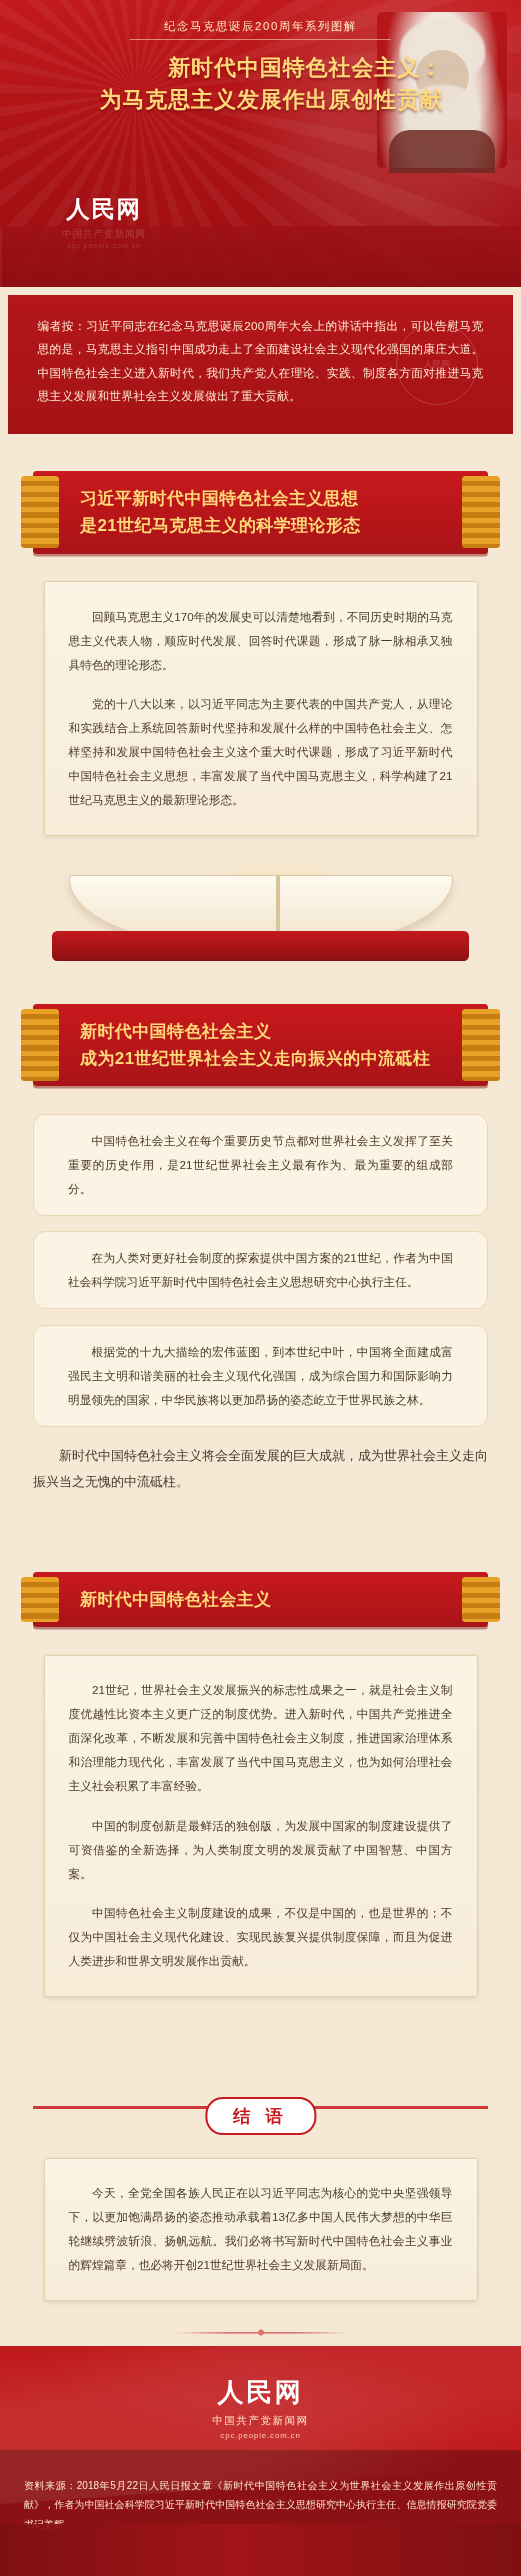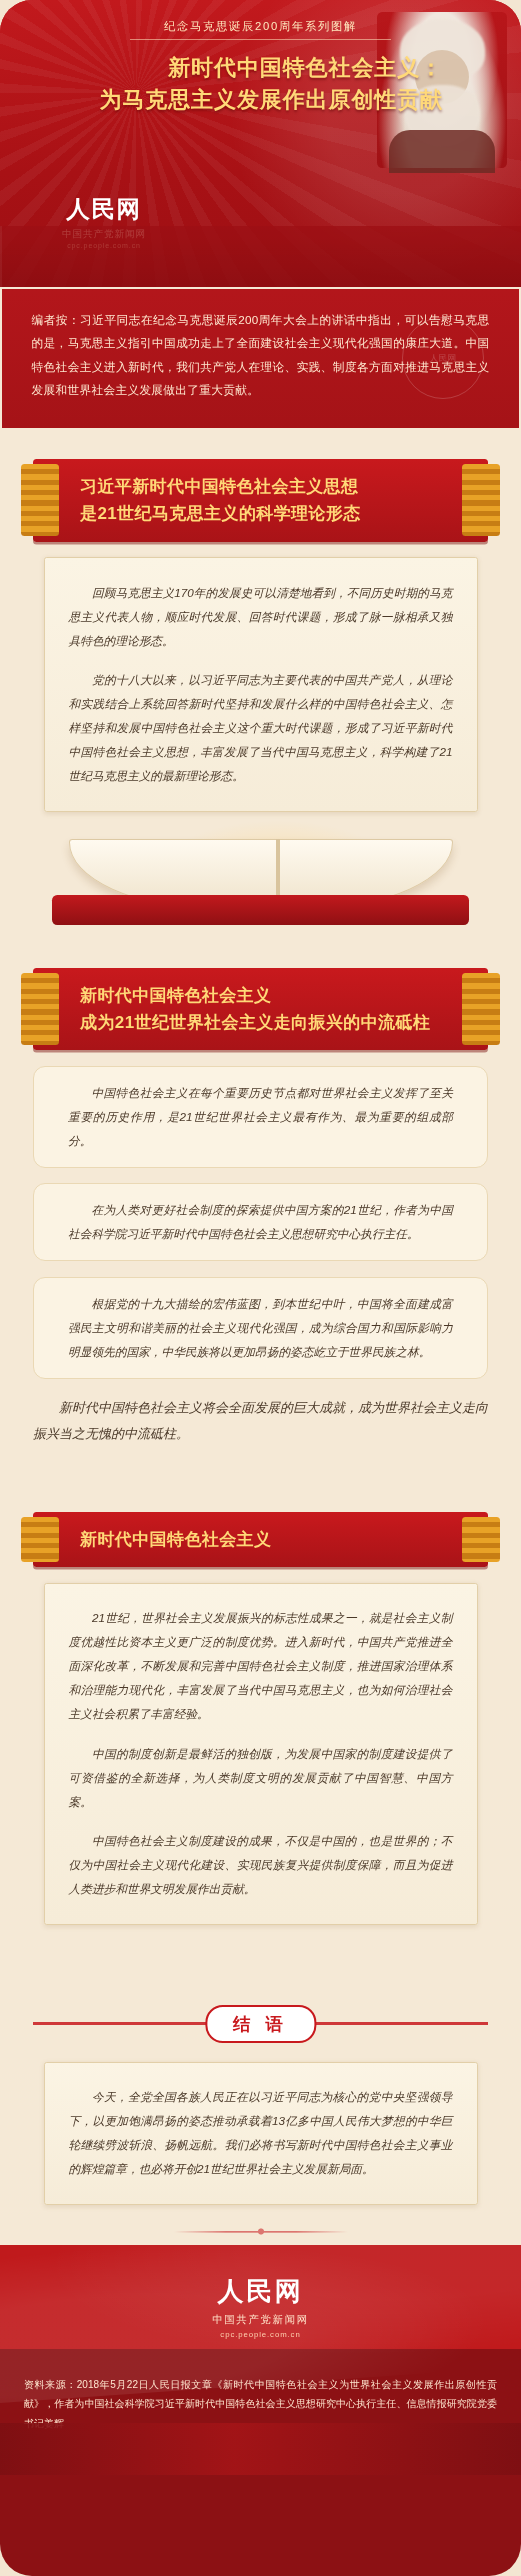--- a/index.html
+++ b/index.html
@@ -10,21 +10,20 @@
     color:#3a2a1c;
     -webkit-font-smoothing:antialiased;
   }
   .page{
     position:relative;
     width:521px;
     min-height:2576px;
     background:
       linear-gradient(180deg,#b3161b 0 209px,#c21d20 209px 287px,#f5e9d6 287px 2346px,#c01a1c 2346px 2450px,#8c1114 2450px 2576px);
     overflow:hidden;
-    border-radius:32px;
   }
 
   
   .header{
     position:relative;
     height:287px;
     background:
       radial-gradient(circle at 78% 40%, rgba(255,255,255,.10) 0 18%, rgba(255,255,255,0) 40%),
       linear-gradient(180deg,#c2191d 0%,#a81115 60%,#9c0f13 100%);
     overflow:hidden;
@@ -92,21 +91,21 @@
     position:absolute;left:0;bottom:0;width:521px;height:61px;
     background:
       linear-gradient(90deg, rgba(255,255,255,.07) 0 1.7px, rgba(255,255,255,0) 1.7px 12px),
       linear-gradient(180deg,#9e1014,#8c0d11);
     opacity:.8;
   }
 
   
   .editor-note{
     position:relative;
-    margin:2px;
+    margin:8px;
     padding:19px 29.5px 26px;
     background:linear-gradient(180deg,#b3161b,#a51317);
     color:#ffe9d0;
     font-size:11.7px;
     line-height:2;
     text-align:justify;
     letter-spacing:0.3px;
   }
   .wm{
     position:absolute;right:35px;top:50%;transform:translateY(-50%);
@@ -136,21 +135,21 @@
   .banner:before,.banner:after{
     content:"";position:absolute;top:5.2px;width:38px;height:calc(100% - 10.4px);
     background:repeating-linear-gradient(180deg,#e8a227 0 5.2px,#c77d14 5.2px 10.4px);
     border-radius:3.5px;
   }
   .banner:before{left:-12px;}
   .banner:after{right:-12px;}
   .banner .bn-line{display:block;}
 
   
-  .paper-wrap{position:relative;width:521px;margin:0 auto;padding:15.6px 0 12px;font-style:italic;}
+  .paper-wrap{position:relative;width:521px;margin:12px auto;padding:15.6px 0 12px;}
   .paper{
     position:relative;
     width:434px;margin:0 auto;
     background:linear-gradient(180deg,#fbf4e4,#f6ecd8);
     border:0.9px solid #e2cfa8;
     border-radius:2.6px;
     padding:22.6px 24px;
     box-sizing:border-box;
     box-shadow:0 1.7px 5.2px rgba(130,90,40,.14);
   }
@@ -219,21 +218,21 @@
   }
 
   
   .concl-head{
     position:relative;width:455px;margin:29.5px auto 0;height:45px;
   }
   .concl-head .bar{
     position:absolute;left:0;top:21px;width:455px;height:2.6px;background:#c8191d;opacity:.85;
   }
   .concl-head .pill{
-    position:absolute;left:50%;top:4px;transform:translateX(-50%);
+    position:absolute;left:50%;top:12px;transform:translateX(-50%);
     background:#fff;border:2.6px solid #c8191d;border-radius:17.4px;
     padding:5.2px 26px;color:#c8191d;font-size:17.4px;font-weight:bold;letter-spacing:5.2px;
   }
 
   
   .footer{
     position:relative;height:230px;
     background:linear-gradient(180deg,#c01a1c 0 104px,#8c1114 104px 230px);
     overflow:hidden;
   }

